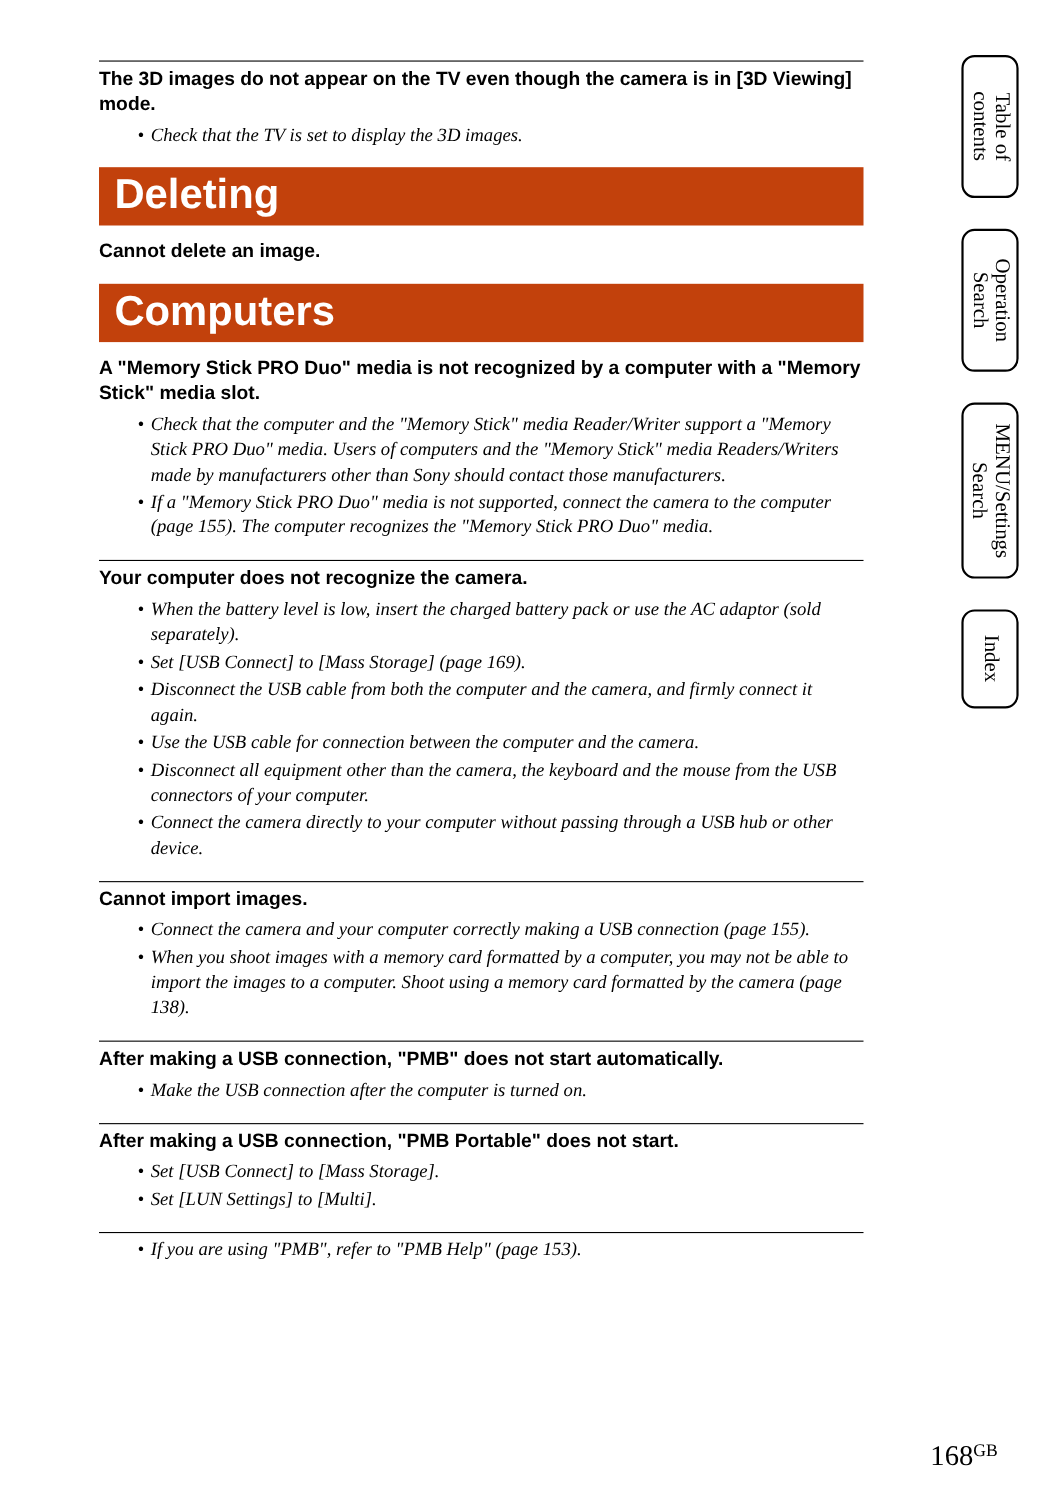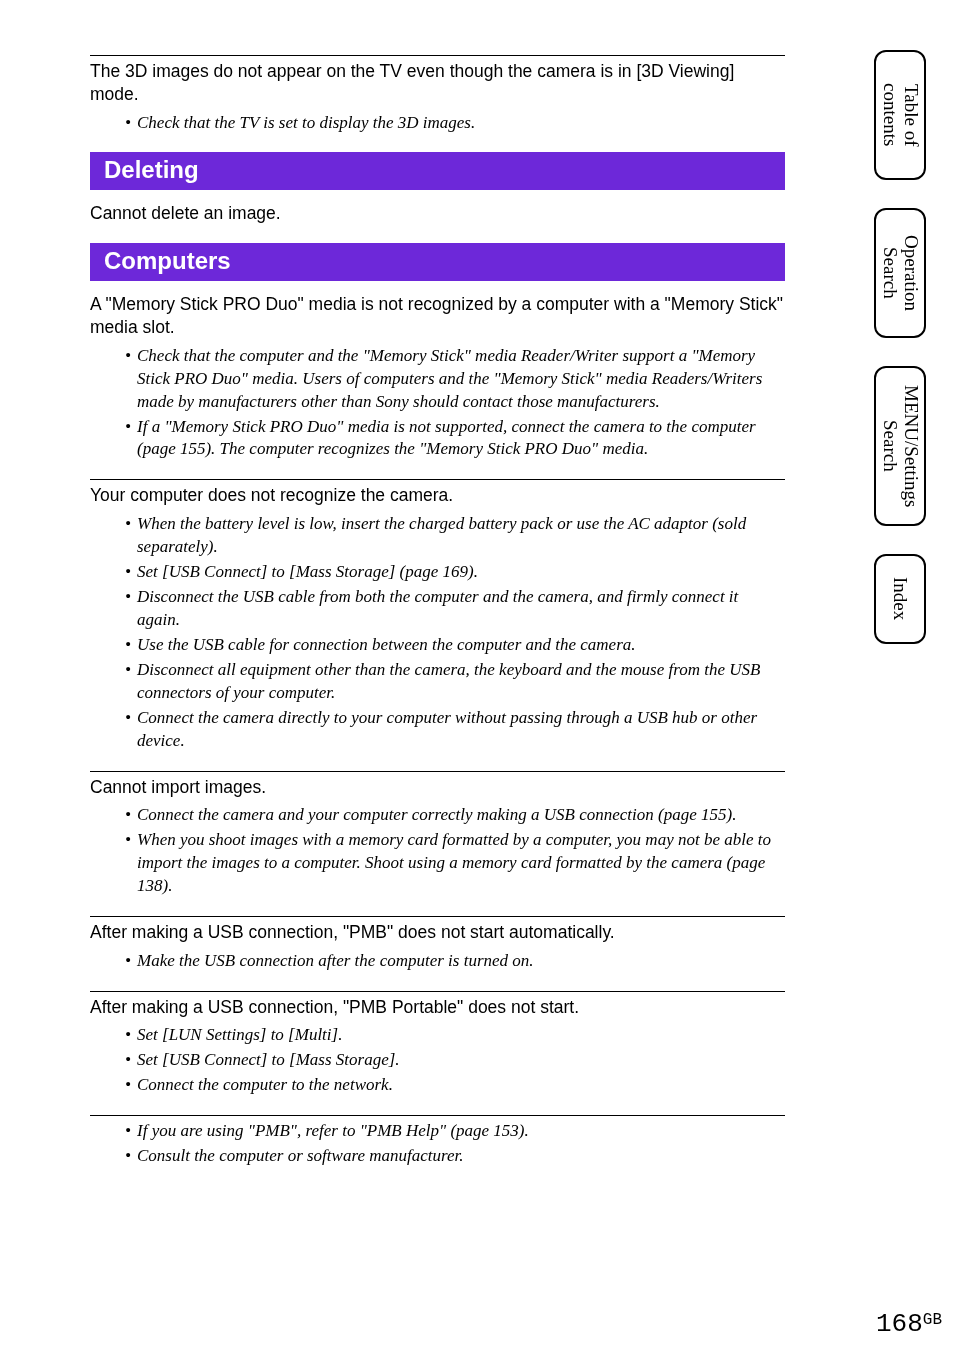--- a/index.html
+++ b/index.html
@@ -12,21 +12,21 @@
     color: #000;
   }
   .content {
     padding: 55px 40px 0 90px;
     width: 825px;
   }
   .section-block { margin-bottom: 18px; }
   .top-border { border-top: 1px solid #000; padding-top: 4px; }
   .issue-heading {
     font-family: Arial, Helvetica, sans-serif;
-    font-weight: normal;
+    font-weight: bold;
     font-size: 17.5px;
     line-height: 1.3;
     margin-bottom: 6px;
   }
   .bullet-list {
     list-style: none;
     padding-left: 35px;
     font-family: "Times New Roman", Times, serif;
     font-size: 17px;
     line-height: 1.35;
@@ -37,25 +37,25 @@
     margin-bottom: 2px;
     font-style: italic;
   }
   .bullet-list li::before {
     content: "•";
     position: absolute;
     left: 0;
     top: 0;
   }
   .blue-heading {
-    background: #6d28d9;
+    background: #c2410c;
     color: #fff;
     font-family: Arial, Helvetica, sans-serif;
     font-weight: bold;
-    font-size: 24px;
+    font-size: 38px;
     padding: 4px 14px 6px 14px;
     margin-top: 18px;
     margin-bottom: 12px;
   }
   .side-tabs {
     position: absolute;
     right: 28px;
     top: 50px;
     width: 52px;
     display: flex;
@@ -74,23 +74,23 @@
     writing-mode: vertical-rl;
     text-orientation: mixed;
     padding: 8px 2px;
     line-height: 1.1;
     text-align: center;
   }
   .tab.short { height: 90px; }
   .tab.long { height: 160px; }
   .page-num {
     position: absolute;
-    right: 12px;
+    right: 47px;
     bottom: 30px;
-    font-family: Liberation Mono, monospace;
+    font-family: Liberation Serif, serif;
     font-size: 26px;
   }
   .page-num .suffix {
     font-size: 16px;
     vertical-align: top;
     position: relative;
     top: 2px;
   }
 </style>
 </head>
@@ -144,30 +144,28 @@
   <div class="section-block top-border">
     <div class="issue-heading">After making a USB connection, "PMB" does not start automatically.</div>
     <ul class="bullet-list">
       <li>Make the USB connection after the computer is turned on.</li>
     </ul>
   </div>
 
   <div class="section-block top-border">
     <div class="issue-heading">After making a USB connection, "PMB Portable" does not start.</div>
     <ul class="bullet-list">
+      <li>Set [USB Connect] to [Mass Storage].</li>
       <li>Set [LUN Settings] to [Multi].</li>
-      <li>Set [USB Connect] to [Mass Storage].</li>
-      <li>Connect the computer to the network.</li>
     </ul>
   </div>
 
   <div class="section-block top-border">
     <ul class="bullet-list">
       <li>If you are using "PMB", refer to "PMB Help" (page 153).</li>
-      <li>Consult the computer or software manufacturer.</li>
     </ul>
   </div>
 
 </div>
 
 <div class="side-tabs">
   <a class="tab">Table of contents</a>
   <a class="tab">Operation Search</a>
   <a class="tab long">MENU/Settings Search</a>
   <a class="tab short">Index</a>

